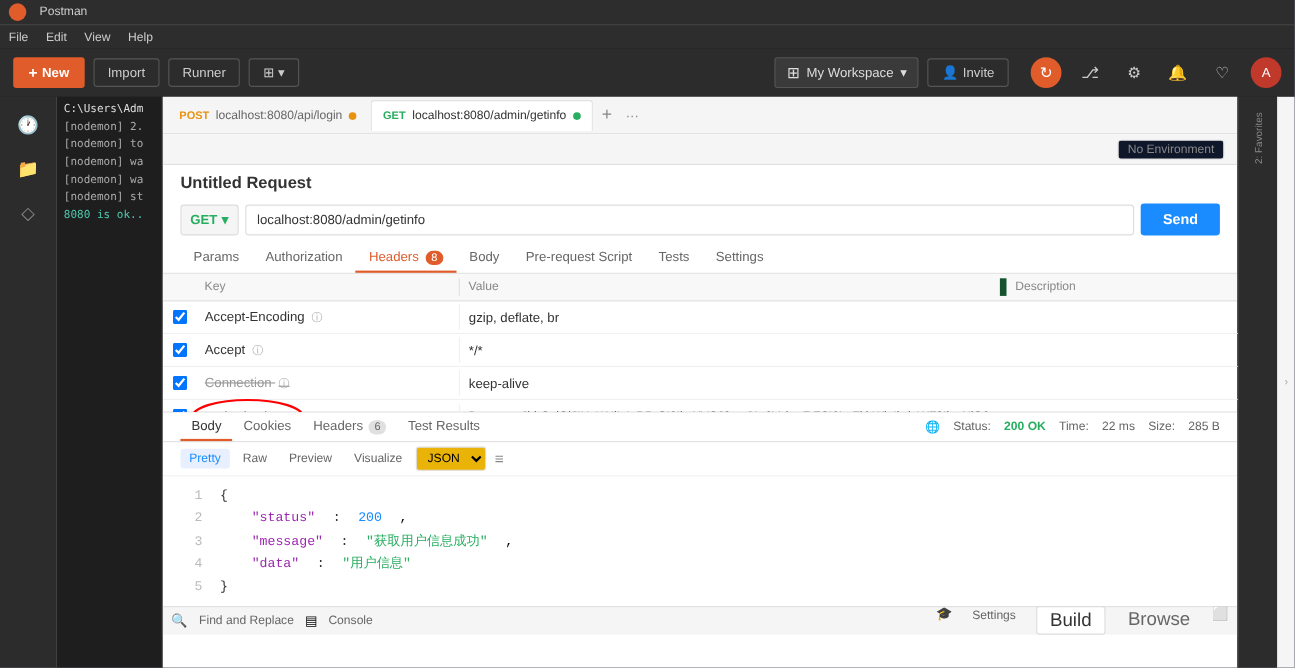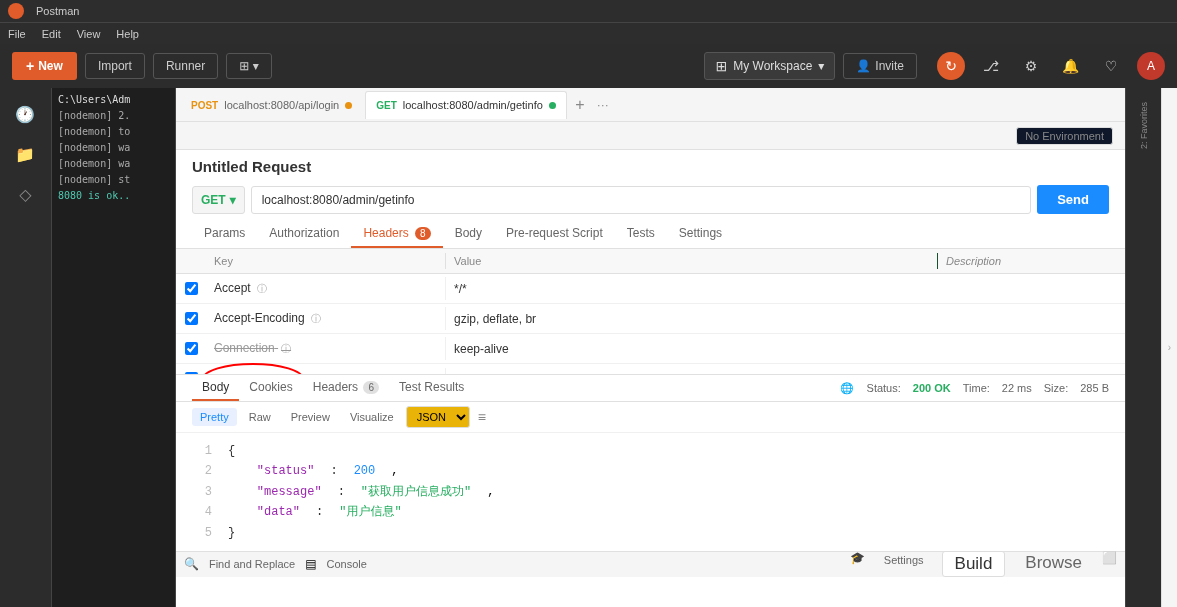--- a/index.html
+++ b/index.html
@@ -135,21 +135,21 @@
       display: flex; align-items: center; justify-content: center;
       border-radius: 4px;
       color: #888;
       font-size: 16px;
       cursor: pointer;
     }
     .sidebar-icon.active { color: #e05c2b; }
 
     
     .terminal-panel {
-      width: 124px;
+      width: 96px;
       background: #1e1e1e;
       color: #aaa;
       font-size: 10px;
       font-family: monospace;
       padding: 4px 6px;
       overflow: hidden;
       border-right: 1px solid #444;
     }
     .terminal-line { line-height: 1.6; white-space: nowrap; overflow: hidden; }
     .terminal-line.green { color: #4ec9b0; }
@@ -357,27 +357,26 @@
       padding: 2px 8px;
       border-right: 1px solid #e0e0e0;
     }
     .col-value {
       flex: 1;
       font-size: 11px;
       color: #888;
       padding: 2px 8px;
     }
     .col-desc {
-      width: 188px;
+      width: 216px;
       flex-shrink: 0;
       font-size: 11px;
       color: #888;
       padding: 2px 8px;
-      border-left: 1px solid #14532d;
-      font-style: italic;
+      border-left: 6px solid #14532d;
     }
 
     
     .response-section {
       border-top: 1px solid #e0e0e0;
       background: #fff;
       display: flex;
       flex-direction: column;
     }
     .response-tabs-bar {
@@ -626,35 +625,35 @@
       <div class="col-desc">Description</div>
     </div>
 
     <div class="headers-table" style="max-height: 100px; overflow-y: auto;">
 
       <div class="header-row">
         <div class="header-check">
           <input type="checkbox" checked="" style="">
         </div>
         <div class="header-key">
-          <span>Accept</span>
+          <span>Accept-Encoding</span>
           <span class="info-icon">ⓘ</span>
         </div>
-        <div class="header-value">*/*</div>
+        <div class="header-value">gzip, deflate, br</div>
       </div>
 
       <div class="header-row">
         <div class="header-check">
           <input type="checkbox" checked="" style="">
         </div>
         <div class="header-key">
-          <span>Accept-Encoding</span>
+          <span>Accept</span>
           <span class="info-icon">ⓘ</span>
         </div>
-        <div class="header-value">gzip, deflate, br</div>
+        <div class="header-value">*/*</div>
       </div>
 
       <div class="header-row">
         <div class="header-check">
           <input type="checkbox" checked="" style="">
         </div>
         <div class="header-key strikethrough">
           <span>Connection</span>
           <span class="info-icon">ⓘ</span>
         </div>

